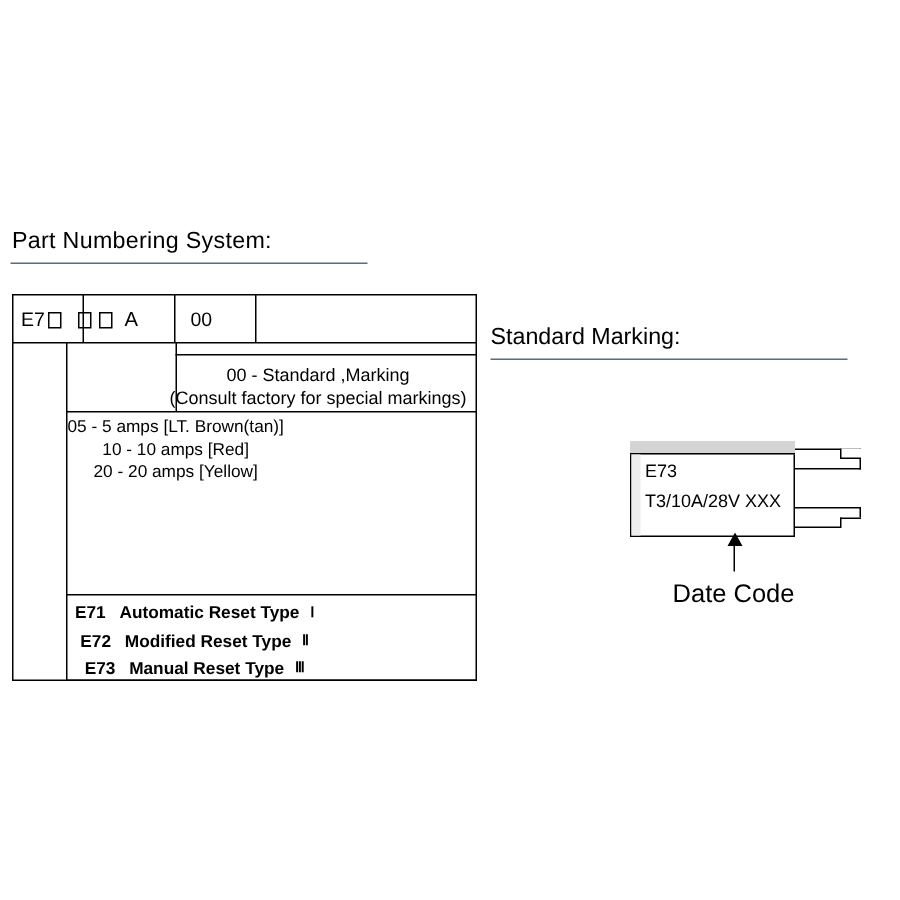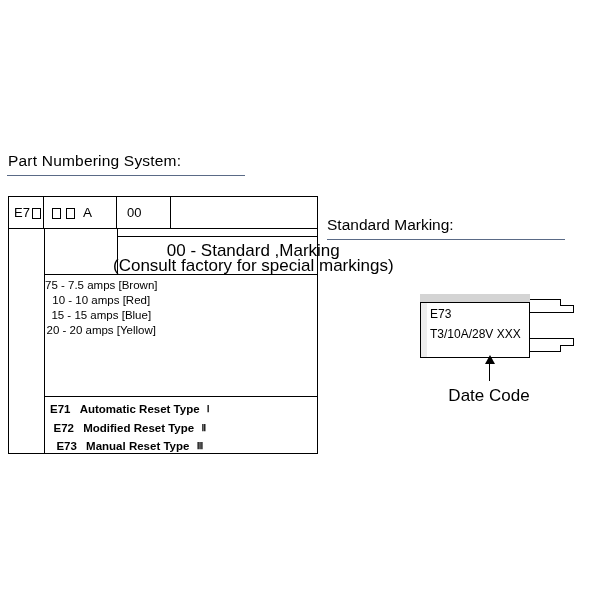--- a/index.html
+++ b/index.html
@@ -64,21 +64,21 @@
     top: 0;
     height: 32px;
     box-sizing: border-box;
     border-right: 1px solid #000;
     font-size: 13px;
     display: flex;
     align-items: center;
   }
   .code-e7 {
     left: 0;
-    width: 36px;
+    width: 48px;
     padding-left: 6px;
   }
   .sq {
     display: inline-block;
     width: 9px;
     height: 11px;
     border: 1px solid #000;
     box-sizing: border-box;
     margin-left: 2px;
     vertical-align: middle;
@@ -114,21 +114,21 @@
   .vsep {
     position: absolute;
     width: 1px;
     background: #000;
   }
 
   .marking-note {
     position: absolute;
     left: 113px;
     top: 243px;
-    font-size: 17px;
+    font-size: 12px;
     line-height: 15px;
     white-space: nowrap;
   }
 
   .amp-list {
     position: absolute;
     left: 45px;
     top: 278px;
     font-size: 11.5px;
     line-height: 15.1px;
@@ -315,23 +315,22 @@
 
   <div class="vsep" style="left:44px; top:228px; height:226px;"></div>
   <div class="vsep" style="left:117px; top:228px; height:46px;"></div>
 
   <div class="marking-note">
     <div>00 - Standard ,Marking</div>
     <div>(Consult factory for special markings)</div>
   </div>
 
   <div class="amp-list">
-    <div>75 - 7.5 amps [Brown]</div>
+    <div>05 - 5 amps [LT. Brown(tan)]</div>
     <div>10 - 10 amps [Red]</div>
-    <div>15 - 15 amps [Blue]</div>
     <div>20 - 20 amps [Yellow]</div>
   </div>
 
   <div class="type-list">
     <div>
       <span>E71</span>
       <span style="margin-left:6px;">Automatic Reset Type</span>
       <span class="roman">Ⅰ</span>
     </div>
     <div>

